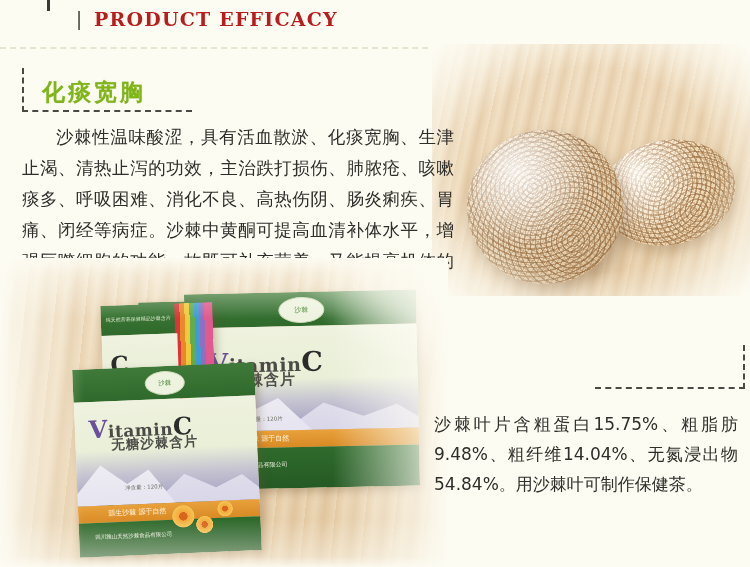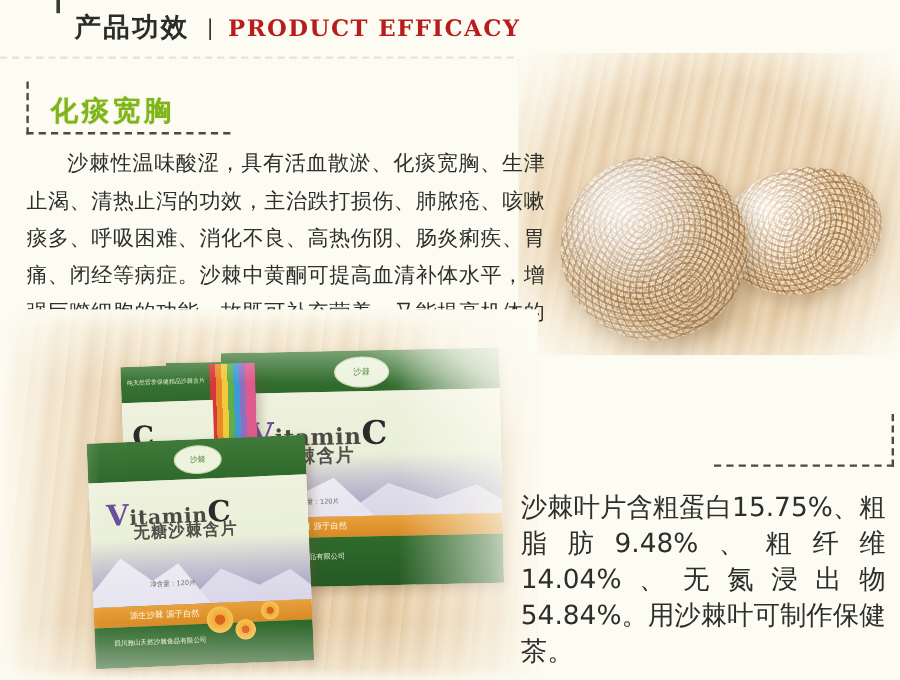--- a/index.html
+++ b/index.html
@@ -126,21 +126,21 @@
     left: 22px;
     top: 122px;
     width: 432px;
     font-size: 17.5px;
     text-indent: 34px;
   }
   #para-dietary {
     left: 434px;
     top: 409px;
     width: 304px;
-    font-size: 22px;
+    font-size: 17px;
     line-height: 30px;
   }
 
   
   #photo-tablets {
     position: absolute;
     left: 432px;
     top: 44px;
     width: 318px;
     height: 252px;
@@ -400,21 +400,20 @@
 </style>
 </head>
 <body>
 
 <div id="page">
 
   <div class="top-tick"></div>
 
   <div class="header">
     <div class="header-inner">
-      <span class="header-cn">产品功效</span>
       <span class="header-sep">|</span>
       <span class="header-en">PRODUCT EFFICACY</span>
     </div>
   </div>
   <div class="header-rule"></div>
 
   <div id="photo-tablets">
     <div class="wood"></div>
     <div class="tab" id="tab-back"></div>
     <div class="tab" id="tab-front"></div>

